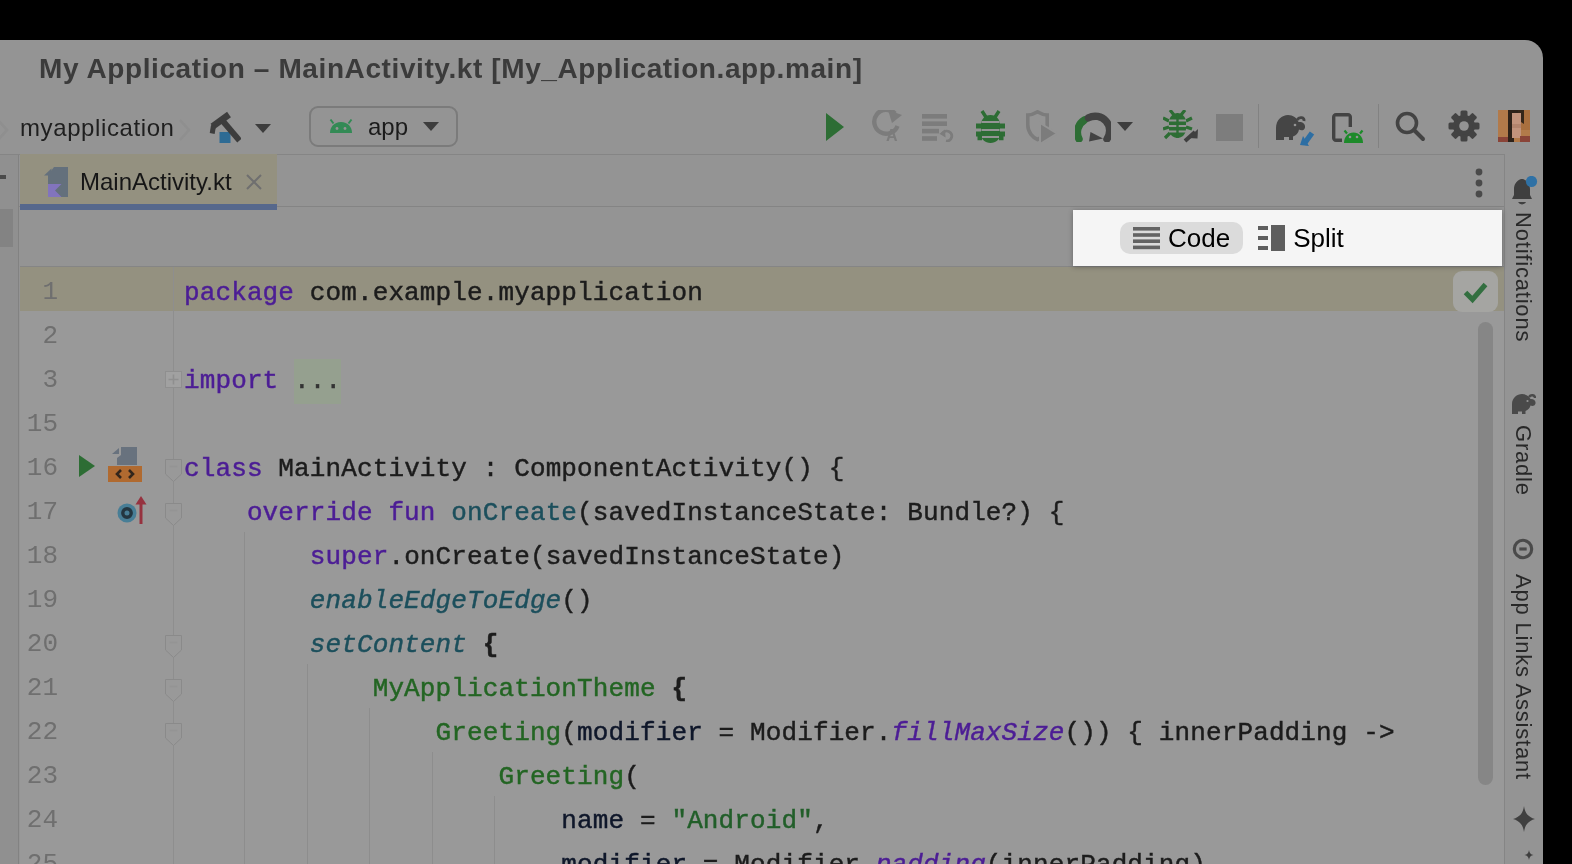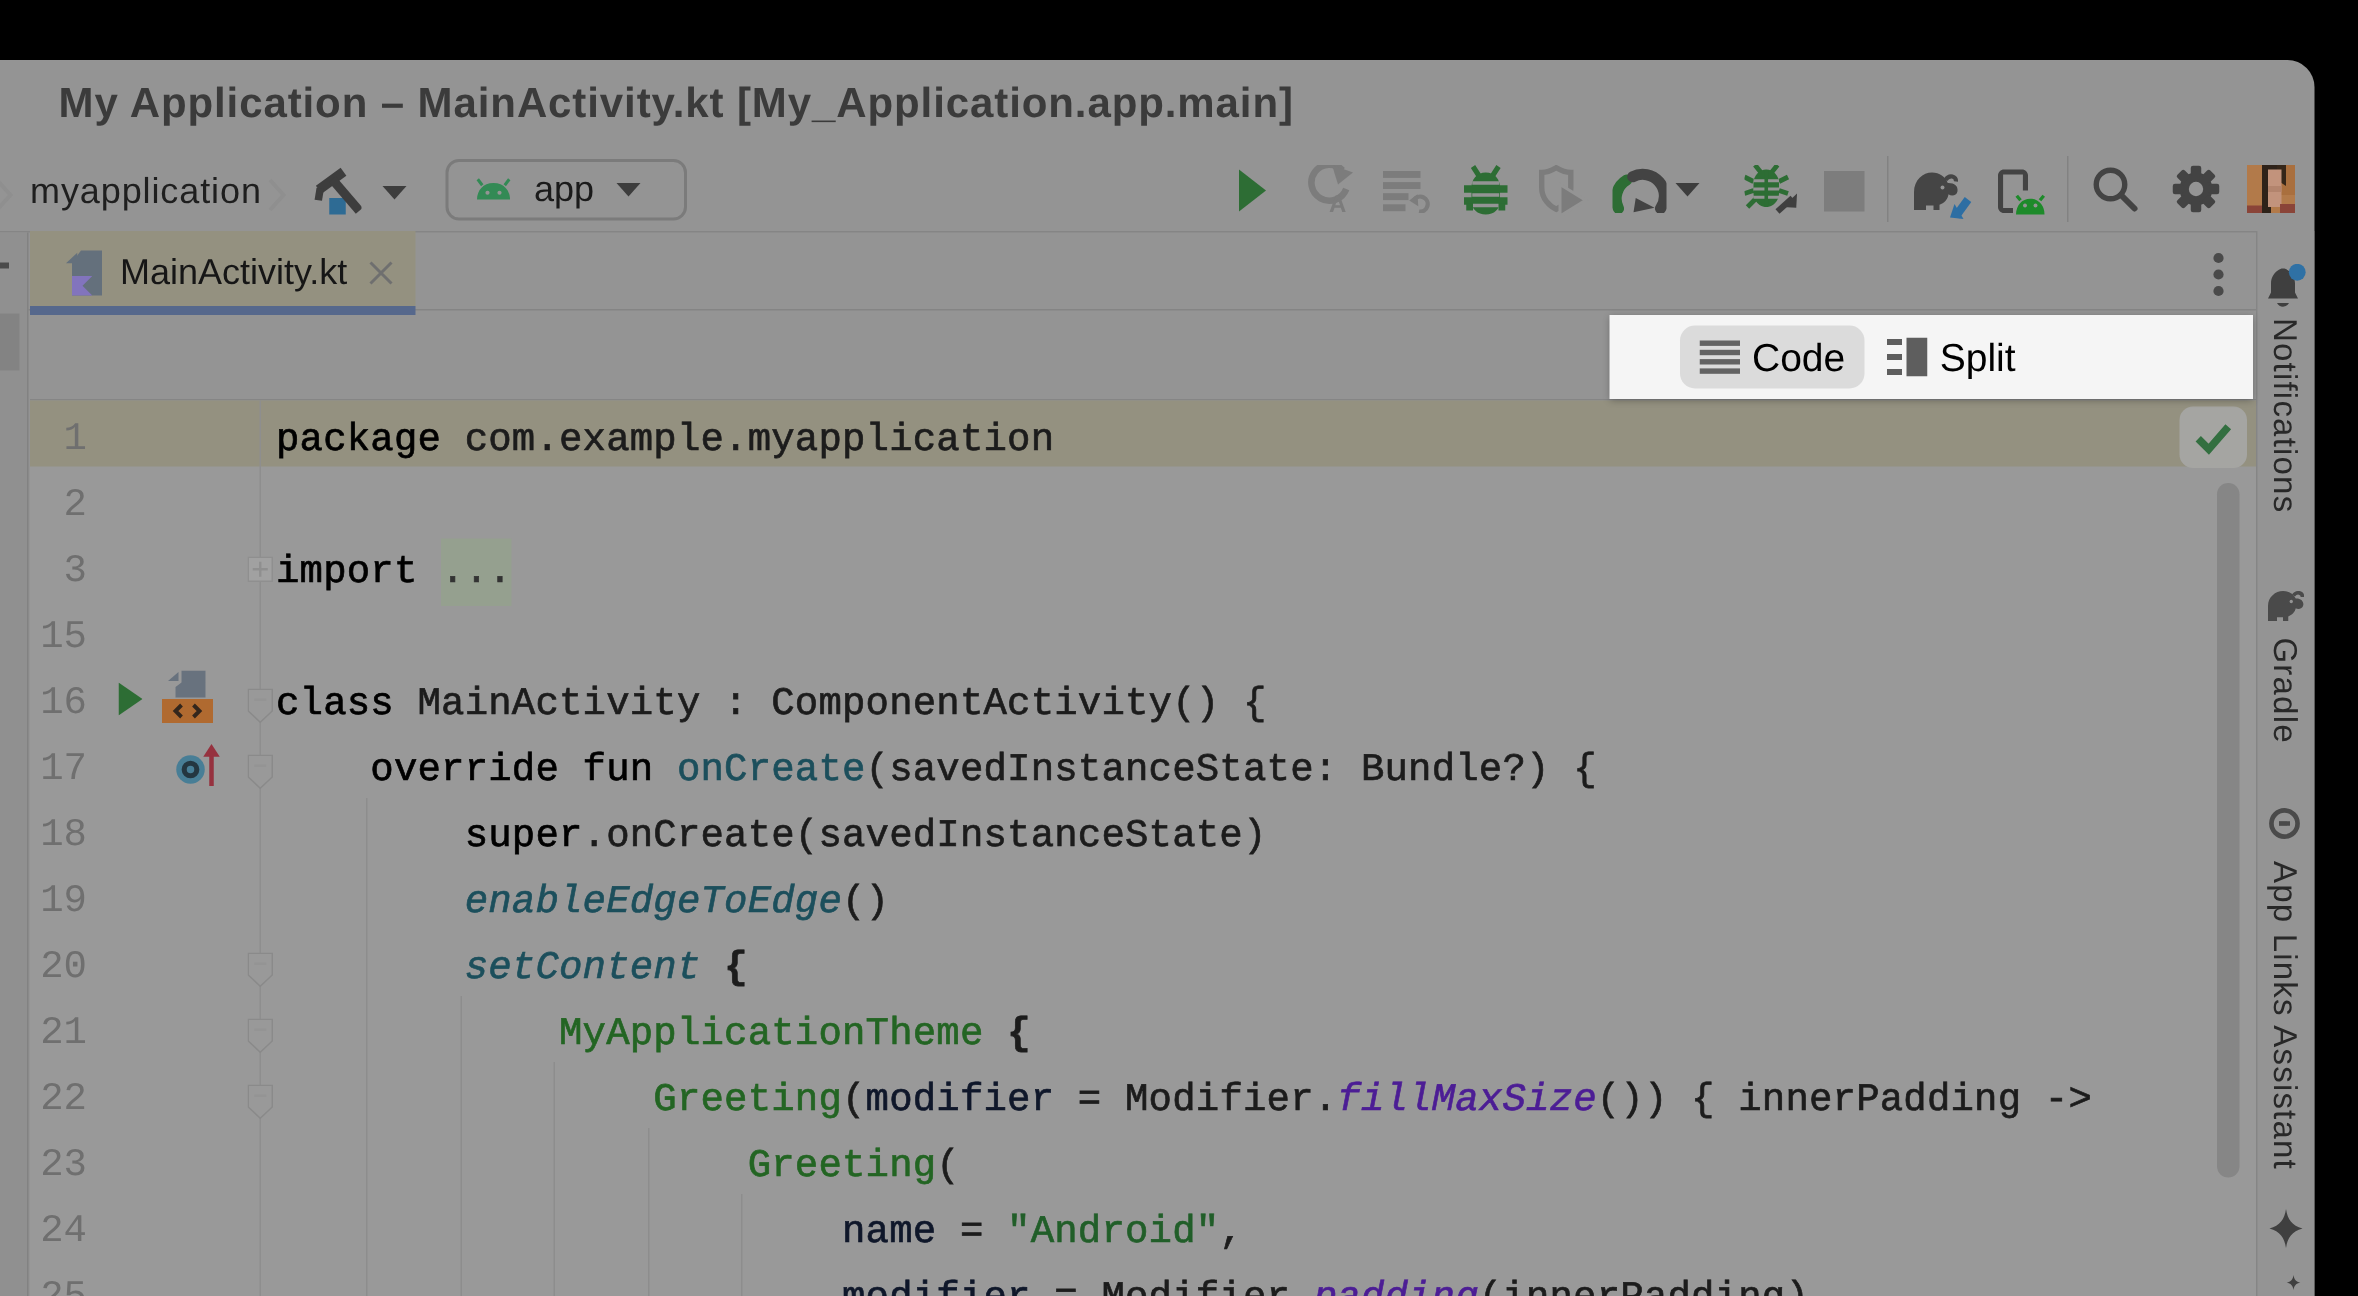--- a/index.html
+++ b/index.html
@@ -30,35 +30,35 @@
   .leftstrip { position:absolute; left:0; top:115px; width:19px; height:709px; background:#909090; border-right:1px solid #828282; }
   .caretrow { position:absolute; left:20px; top:227px; width:1484px; height:44px; background:#949180; }
   pre.code {
     position:absolute; left:184px; top:231px; font-family:"Liberation Mono", monospace;
     font-size:26px; line-height:44px; color:#1c1c1c; white-space:pre; -webkit-text-stroke:0.45px; letter-spacing:0.12px;
   }
   .lnums {
     position:absolute; left:0; top:230px; width:58px; text-align:right;
     font-family:"Liberation Mono", monospace; font-size:26px; line-height:44px; color:#6f6f6f; white-space:pre;
   }
-  .kw { color:#000000; }
+  .kw { color:#4c1d95; }
   .fn { color:#1c4f5c; }
   .fni { color:#1c4f5c; font-style:italic; }
   .grn { color:#236523; }
   .str { color:#215e29; }
   .arg { color:#0f172a; }
   .itl { font-style:italic; color:#4c1d95; }
   .fold { background:#95a08f; color:#333; padding:7px 0 8px 0; }
   .guide { position:absolute; width:1px; background:#8d8d8d; }
   
   .sidebar { position:absolute; left:1504px; top:114px; width:39px; height:710px; background:#949494; border-left:1px solid #858585; }
   .vtext { position:absolute; transform:rotate(90deg); transform-origin:0 0; font-size:22px; line-height:24px; color:#282828; letter-spacing:0.8px; white-space:nowrap; }
   
   .popup { position:absolute; left:1073px; top:170px; width:429px; height:56px; background:#f5f5f5; display:flex; align-items:center; box-shadow:0 1px 5px rgba(0,0,0,0.3); }
-  .popup .btn { display:flex; align-items:center; height:42px; border-radius:10px; padding:0 13px; }
+  .popup .btn { display:flex; align-items:center; height:32px; border-radius:10px; padding:0 13px; }
   .popup .btn.sel { background:#dbdbdb; }
   .popup .btn .t { font-size:26px; color:#000; margin-left:8px; }
 </style>
 </head>
 <body>
 <div class="window">
   <div class="titlebar-text">My Application – MainActivity.kt [My_Application.app.main]</div>
 
   <svg class="abs" style="left:-6px;top:78px" width="16" height="24" viewBox="0 0 16 24">
       <path d="M4 2 L13 12 L4 22" fill="none" stroke="#8f8f8f" stroke-width="2.6"></path>
@@ -67,21 +67,21 @@
   <svg class="abs" style="left:177px;top:78px" width="16" height="24" viewBox="0 0 16 24">
       <path d="M3 2 L12 12 L3 22" fill="none" stroke="#8f8f8f" stroke-width="2.6"></path>
     </svg>
   <svg class="abs" style="left:209px;top:70px" width="32" height="34" viewBox="0 0 32 34">
     <path d="M3.5 16.5 L20 4.5" stroke="#3d3d3d" stroke-width="6.5" fill="none"></path>
     <path d="M4.5 15.5 L3.2 23.5" stroke="#3d3d3d" stroke-width="5" fill="none"></path>
     <rect x="10.5" y="22" width="11" height="11" fill="#2e6b94"></rect>
     <path d="M12.5 9.5 L30.5 30.5" stroke="#3d3d3d" stroke-width="6" fill="none"></path>
   </svg>
   <div class="abs tri" style="left:255px;top:84px"></div>
-  <div class="combo" style="left:297px;width:161px">
+  <div class="combo" style="left:309px;width:149px">
     <svg style="margin-left:16px" width="28" height="24" viewBox="0 0 28 24">
       <path d="M14 7 C7 7 3 12 3 18 L25 18 C25 12 21 7 14 7 Z" fill="#338a55"></path>
       <circle cx="10" cy="13.5" r="1.4" fill="#949494"></circle>
         <circle cx="18" cy="13.5" r="1.4" fill="#949494"></circle>
       <path d="M6.5 8.5 L3.5 4.5 M21.5 8.5 L24.5 4.5" stroke="#338a55" stroke-width="2"></path>
     </svg>
     <div class="lbl" style="margin-left:13px">app</div>
     <div class="tri" style="margin-left:15px"></div>
   </div>
 

